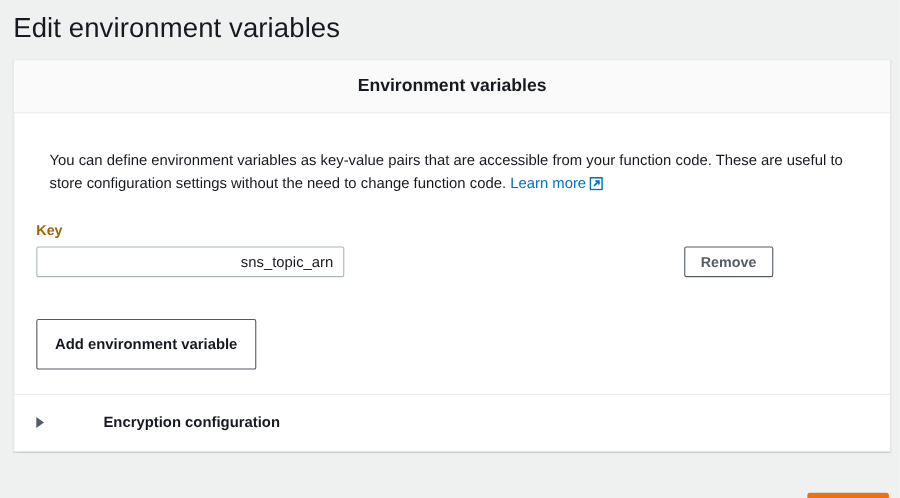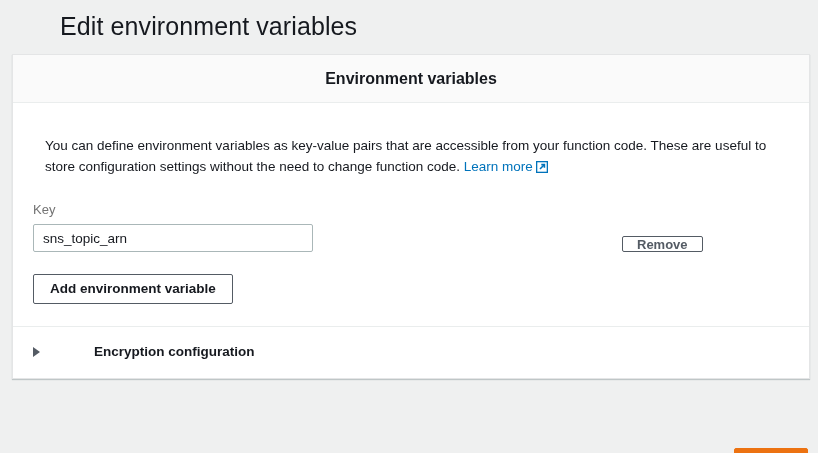--- a/index.html
+++ b/index.html
@@ -17,21 +17,20 @@
   }
 
   
   .page-title {
     font-size: 25px;
     font-weight: 400;
     color: #16191f;
     padding: 10px 0 0 12px;
     letter-spacing: 0.1px;
     line-height: 32px;
-    margin-left: 48px;
   }
 
   
   .card {
     position: absolute;
     left: 12px;
     top: 54px;
     width: 798px;
     background: #ffffff;
     border: 1px solid #e4e5e6;
@@ -80,38 +79,39 @@
     margin-top: 22px;
   }
   .field {
     display: flex;
     flex-direction: column;
   }
   .field-key { width: 280px; margin-right: 18px; }
   .field-value { width: 274px; margin-right: 17px; }
   .field-label {
     font-size: 13px;
-    font-weight: normal;
-    color: #737373;
+    font-weight: bold;
+    color: #a16207;
     margin-bottom: 6px;
     line-height: 17px;
   }
   .text-input {
     height: 28px;
     border: 1px solid #aab7b8;
     background: #ffffff;
     border-radius: 2px;
     font-size: 13.5px;
     color: #16191f;
     padding: 0 9px;
     font-family: "Liberation Sans", sans-serif;
     display: flex;
     align-items: center;
     white-space: nowrap;
     overflow: hidden;
+    justify-content: flex-end;
   }
   .redaction {
     display: inline-block;
     height: 13px;
     width: 159px;
     background: #fa2800;
     vertical-align: middle;
     flex: 0 0 auto;
   }
 
@@ -119,34 +119,34 @@
   .btn {
     font-family: "Liberation Sans", sans-serif;
     font-size: 13px;
     font-weight: bold;
     border-radius: 2px;
     cursor: pointer;
     line-height: 1;
     white-space: nowrap;
   }
   .btn-normal {
-    height: 16px;
+    height: 28px;
     padding: 0 14px;
     background: #ffffff;
     border: 1px solid #545b64;
     color: #545b64;
   }
   .btn-add {
-    height: 30px;
+    height: 46px;
     padding: 0 16px;
     background: #ffffff;
     border: 1px solid #545b64;
     color: #16191f;
     font-size: 13.5px;
-    margin-top: 22px;
+    margin-top: 38px;
   }
   .btn-link {
     background: transparent;
     border: none;
     color: #545b64;
     font-size: 13.5px;
     font-weight: bold;
     padding: 0 10px;
     height: 28px;
   }

